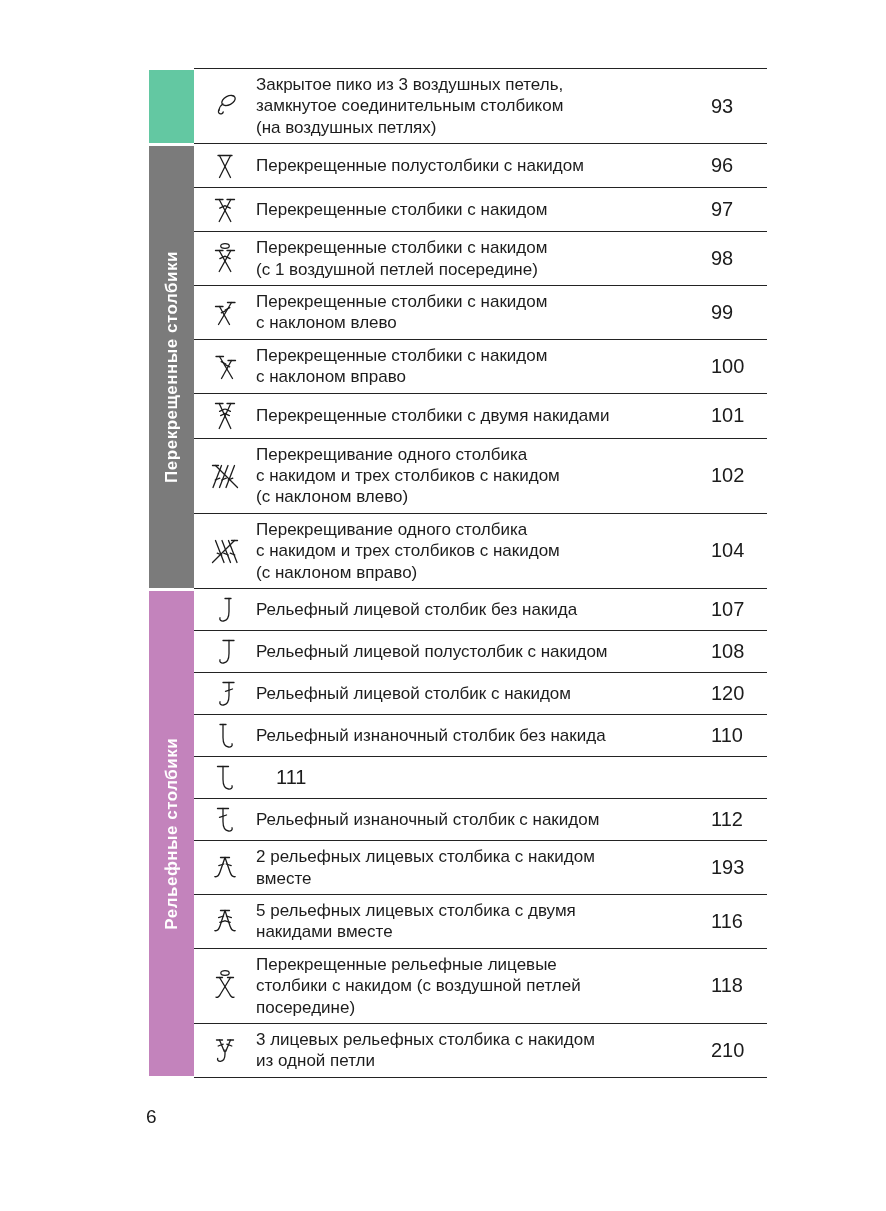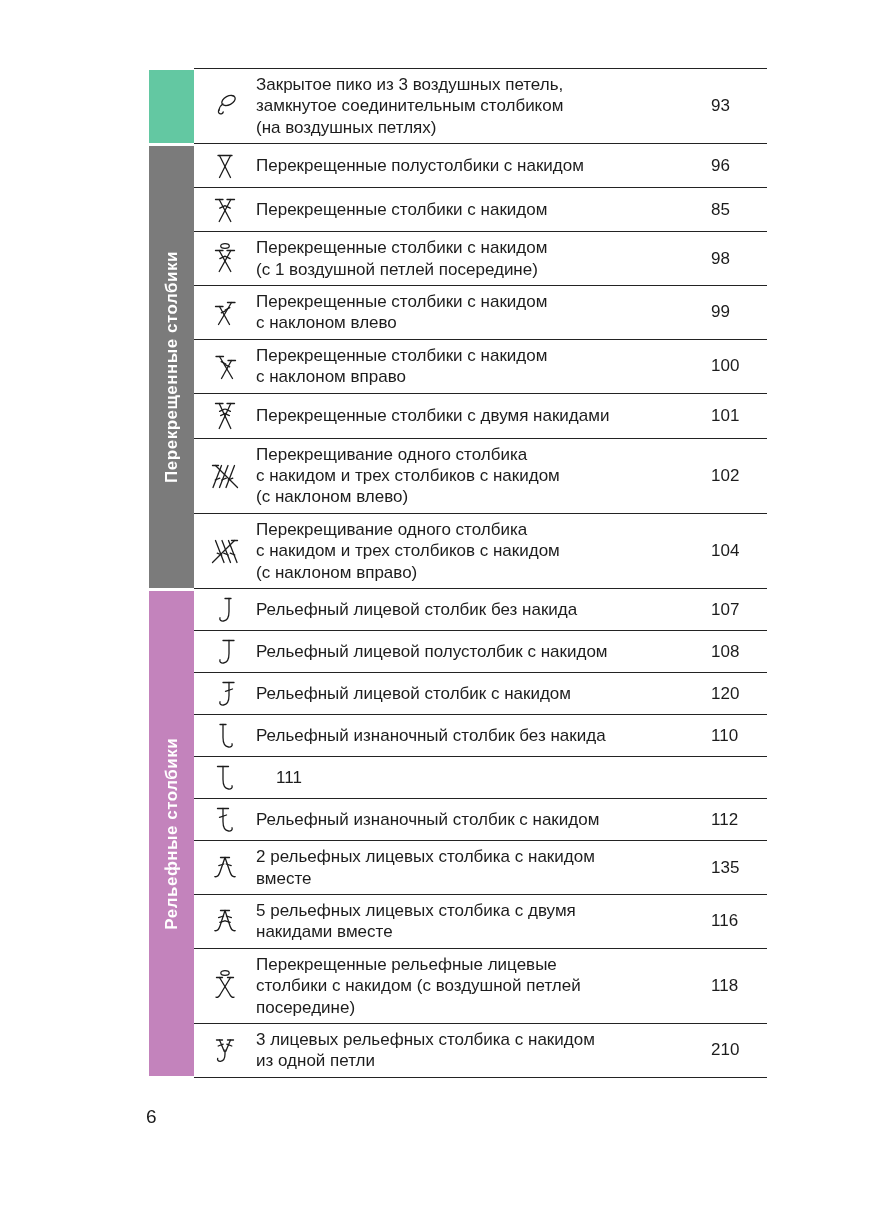--- a/index.html
+++ b/index.html
@@ -13,21 +13,21 @@
              writing-mode:vertical-rl;transform:rotate(180deg);text-align:center;
              color:#ffffff;font-weight:700;font-size:17px;letter-spacing:.5px;white-space:nowrap;}
   .rows{flex:1;display:flex;flex-direction:column;min-width:0;}
   .section:first-child .rows{border-top:1.5px solid #232323;}
   .row{display:flex;align-items:center;border-bottom:1.5px solid #232323;
        min-height:39px;padding:5px 0;box-sizing:border-box;}
   .symbol-cell{flex:0 0 62px;display:flex;justify-content:center;align-items:center;}
   .symbol-cell svg{display:block;}
   .desc{flex:1;font-size:17px;line-height:1.26;padding-right:6px;}
   .desc-line{white-space:nowrap;}
-  .page-num{flex:0 0 76px;font-size:17px;padding-left:20px;box-sizing:border-box;}
+  .page-num{flex:0 0 76px;font-size:20px;padding-left:20px;box-sizing:border-box;}
   .folio{position:absolute;left:146px;top:1106px;font-size:19px;}
 </style>
 </head>
 <body>
 
 <div class="page">
   <div class="toc" id="toc">
       <div class="section">
         <div class="bar">
           <div class="bar-fill" style="background: rgb(99, 200, 162);"></div>
@@ -83,21 +83,21 @@
                   <path d="M7.2 6.5 L18.8 28.5"></path>
                   <path d="M18.8 6.5 L7.2 28.5"></path>
                   <path d="M7.8 15.2 L12.6 12.8"></path>
                   <path d="M18.2 15.2 L13.4 12.8"></path>
                 </g>
               </svg>
             </div>
             <div class="desc">
               <div class="desc-line">Перекрещенные столбики с накидом</div>
             </div>
-            <div class="page-num">85</div>
+            <div class="page-num">97</div>
           </div>
           <div class="row">
             <div class="symbol-cell">
               <svg width="26" height="33" viewBox="0 0 26 33">
                 <g fill="none" stroke="#1c1c1c" stroke-width="1.3" stroke-linecap="round" stroke-linejoin="round">
                   <ellipse cx="13" cy="4" rx="4.3" ry="2.3"></ellipse>
                   <path d="M3.5 8.5 H11"></path>
                   <path d="M15 8.5 H22.5"></path>
                   <path d="M7.2 8.5 L18.8 29.5"></path>
                   <path d="M18.8 8.5 L7.2 29.5"></path>
@@ -314,21 +314,21 @@
                   <path d="M13 4.5 L18 19 C19.2 22.5 21 24.2 23.2 23.6"></path>
                   <path d="M6.8 12.6 l5 -1.6"></path>
                   <path d="M19.2 12.6 l-5 -1.6"></path>
                 </g>
               </svg>
             </div>
             <div class="desc">
               <div class="desc-line">2 рельефных лицевых столбика с накидом</div>
               <div class="desc-line">вместе</div>
             </div>
-            <div class="page-num">135</div>
+            <div class="page-num">193</div>
           </div>
           <div class="row">
             <div class="symbol-cell">
               <svg width="26" height="30" viewBox="0 0 26 30">
                 <g fill="none" stroke="#1c1c1c" stroke-width="1.3" stroke-linecap="round" stroke-linejoin="round">
                   <path d="M8.5 4.5 h9"></path>
                   <path d="M13 4.5 L8 20 C6.8 23.5 5 25.2 2.8 24.6"></path>
                   <path d="M13 4.5 L18 20 C19.2 23.5 21 25.2 23.2 24.6"></path>
                   <path d="M6.6 11.6 l5 -1.6"></path>
                   <path d="M19.4 11.6 l-5 -1.6"></path>

